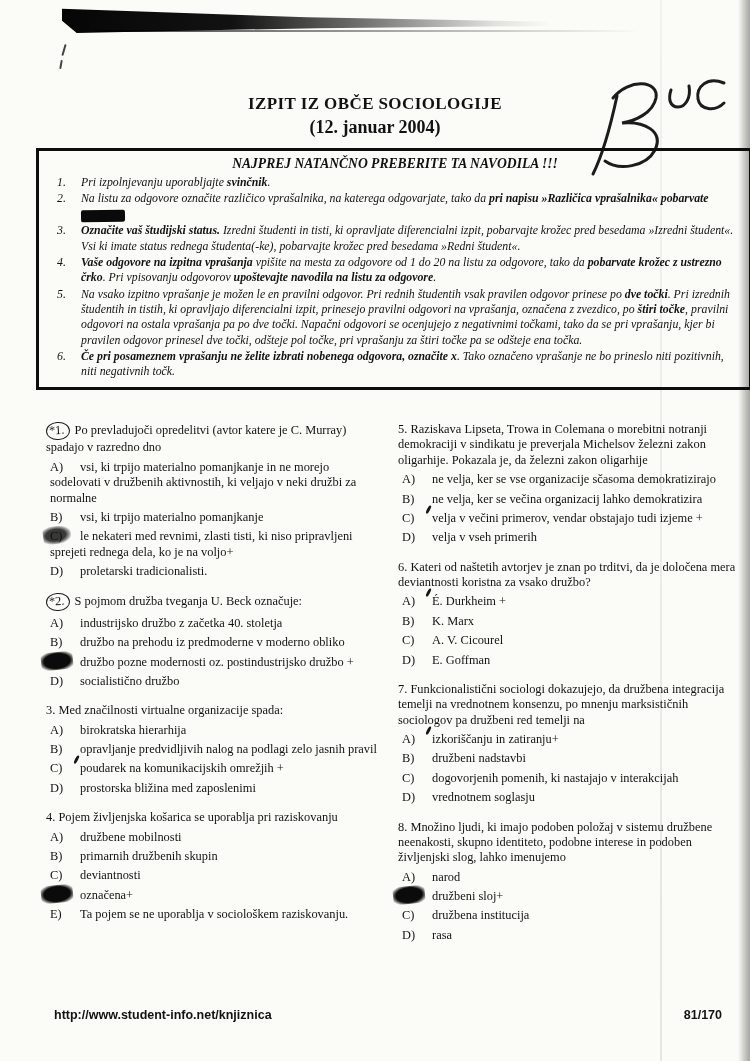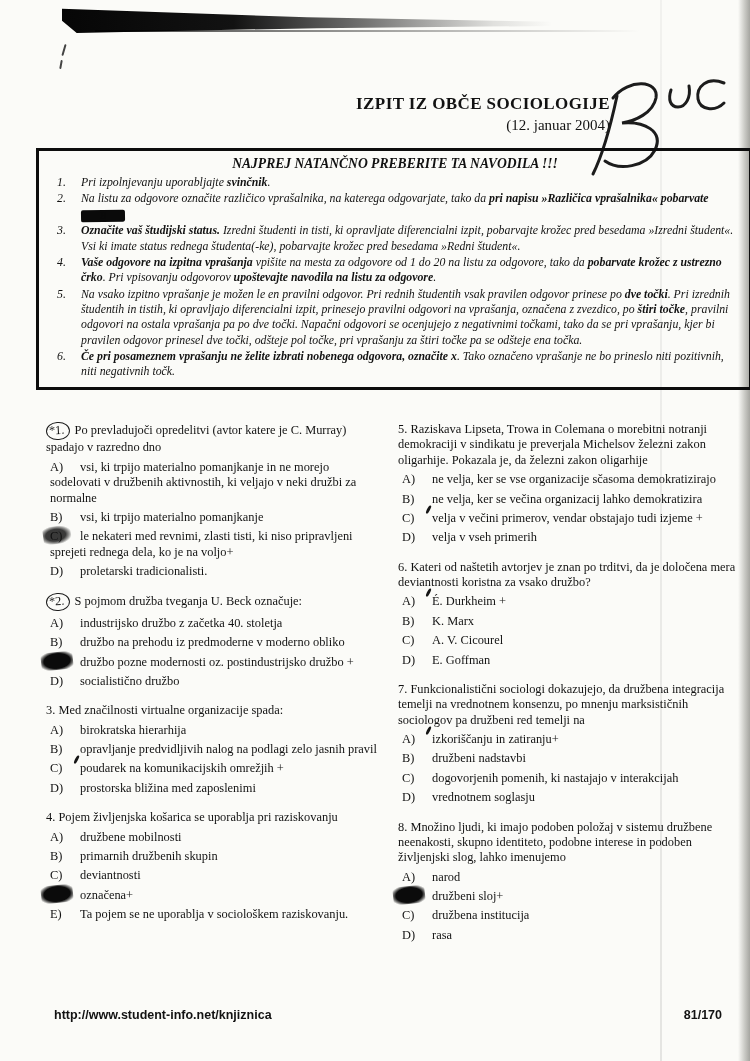--- a/index.html
+++ b/index.html
@@ -14,23 +14,23 @@
     background:linear-gradient(to right,rgba(0,0,0,.75),rgba(0,0,0,0));}
   .pen-slash{position:absolute;width:2px;background:#444;border-radius:2px;}
   #slash1{left:63px;top:44px;height:12px;transform:rotate(16deg);}
   #slash2{left:60px;top:60px;height:9px;transform:rotate(10deg);}
   #fold-line{position:absolute;left:660px;top:0;width:2px;height:100%;
     background:linear-gradient(to bottom,rgba(0,0,0,.04),rgba(0,0,0,.09));}
   #page-edge{position:absolute;right:0;top:0;width:12px;height:100%;
     background:linear-gradient(to right,rgba(130,130,122,0),rgba(130,130,122,.4) 55%,rgba(95,95,88,.55));}
 
   
-  #title-block{position:absolute;top:94px;left:140px;width:470px;text-align:right;}
+  #title-block{position:absolute;top:94px;left:140px;width:470px;text-align:center;}
   #title-line1{font-size:17px;font-weight:bold;letter-spacing:.4px;}
-  #title-line2{font-size:15px;font-weight:normal;margin-top:3px;}
+  #title-line2{font-size:18px;font-weight:bold;margin-top:3px;}
 
   
   #handwriting{position:absolute;left:583px;top:66px;width:150px;height:112px;}
 
   
   #instr-box{position:absolute;top:148px;left:36px;width:716px;
     border:3px solid #0d0d0d;padding:3px 14px 6px 16px;box-sizing:border-box;
     font-style:italic;font-size:11.8px;line-height:1.3;}
   #instr-heading{text-align:center;font-weight:bold;font-size:13.6px;margin:1px 0 2px 0;}
   .instr-item{position:relative;padding-left:26px;margin:0 0 1px 0;}

